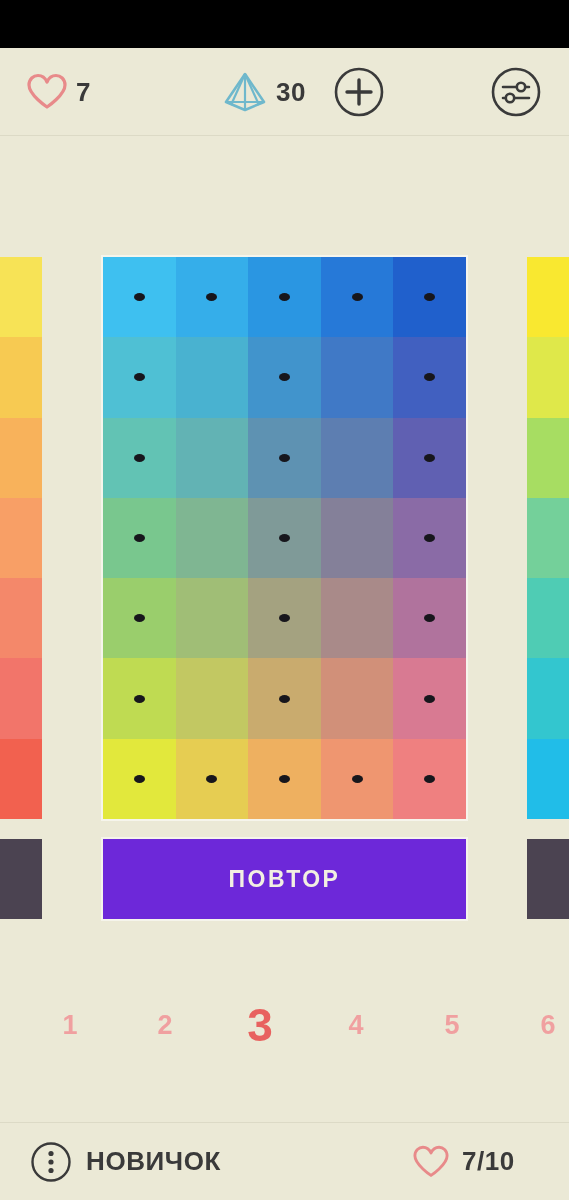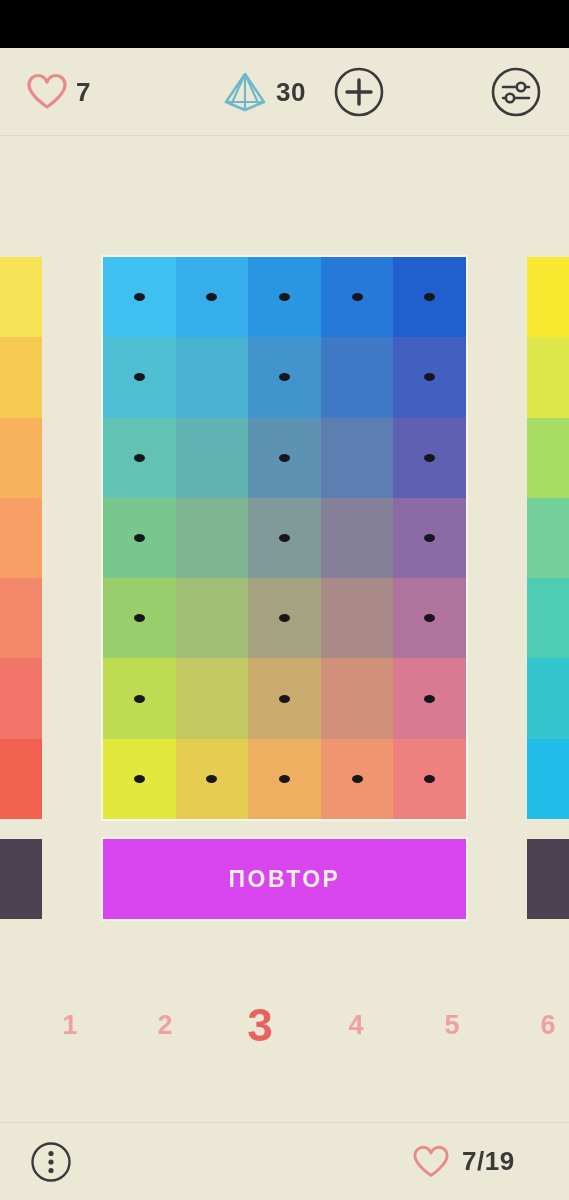--- a/index.html
+++ b/index.html
@@ -70,21 +70,21 @@
   .cell .dot {
     position:absolute; left:50%; top:50%;
     width:11px; height:8px; margin-left:-5.5px; margin-top:-4px;
     background:#17161c; border-radius:50%;
   }
 
   
   .repeat-btn {
     position:absolute; left:103px; top:702px;
     width:363px; height:80px;
-    background:#d946ef;
+    background:#6d28d9;
     color:#f2efe2;
     font-size:23px; font-weight:700; letter-spacing:2.5px;
     display:flex; align-items:center; justify-content:center;
     box-shadow:0 0 0 2px rgba(255,255,255,.5);
   }
 
   
   .pager {
     position:absolute; top:985px; left:0; width:569px; height:80px;
   }
@@ -303,24 +303,25 @@
 
   <div class="rank">
     <span>
       <svg class="icon-svg" width="42" height="42" viewBox="0 0 42 42">
         <circle cx="21" cy="21" r="18.5" fill="none" stroke="#3a3a3a" stroke-width="2.4"></circle>
         <circle cx="21" cy="12.5" r="2.6" fill="#3a3a3a"></circle>
         <circle cx="21" cy="21" r="2.6" fill="#3a3a3a"></circle>
         <circle cx="21" cy="29.5" r="2.6" fill="#3a3a3a"></circle>
       </svg>
     </span>
+    <span class="rank-label">НОВИЧОК</span>
   </div>
 
   <div class="lives">
     <span>
       <svg class="icon-svg" width="38" height="34" viewBox="0 0 42 38">
         <path d="M21 34 C21 34 3 22 3 12 C3 6 7.5 2.5 12 2.5 C16 2.5 19.5 5.5 21 9 C22.5 5.5 26 2.5 30 2.5 C34.5 2.5 39 6 39 12 C39 22 21 34 21 34 Z" fill="none" stroke="#e88a8a" stroke-width="3.2" stroke-linejoin="round"></path>
       </svg>
     </span>
-    <span class="lives-label">7/19</span>
+    <span class="lives-label">7/10</span>
   </div>
 
 </div>
 
 </body></html>

